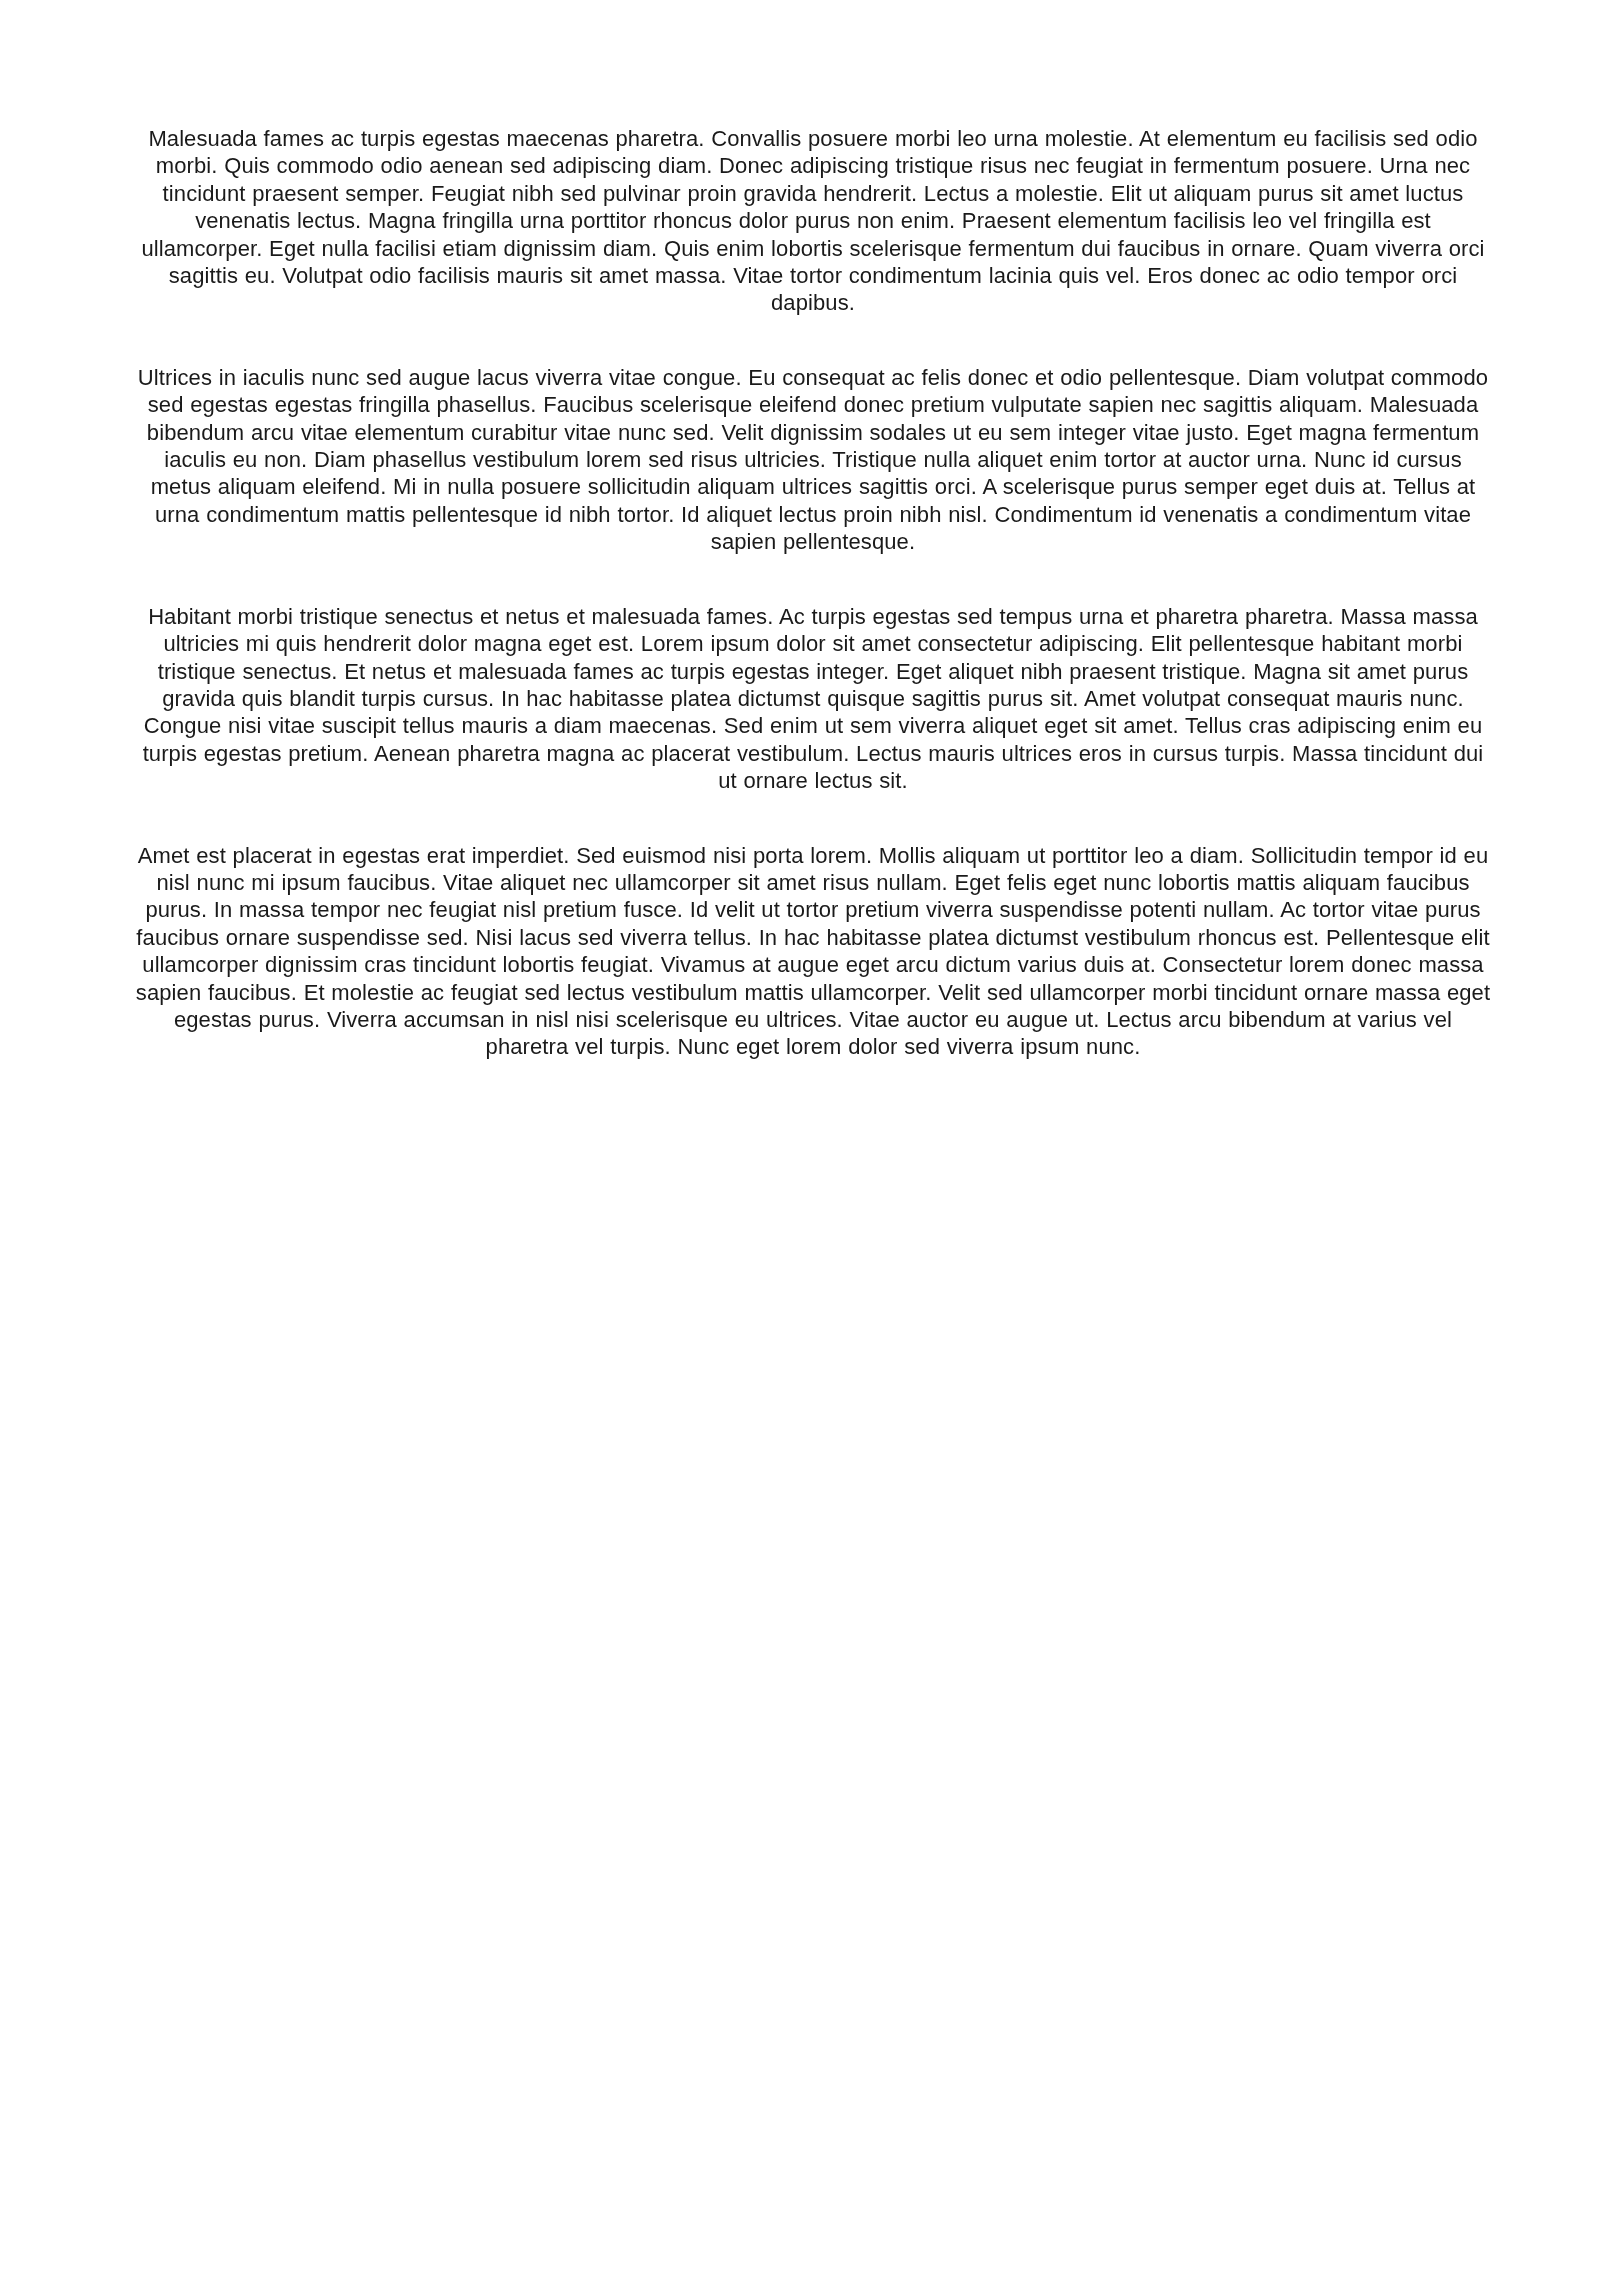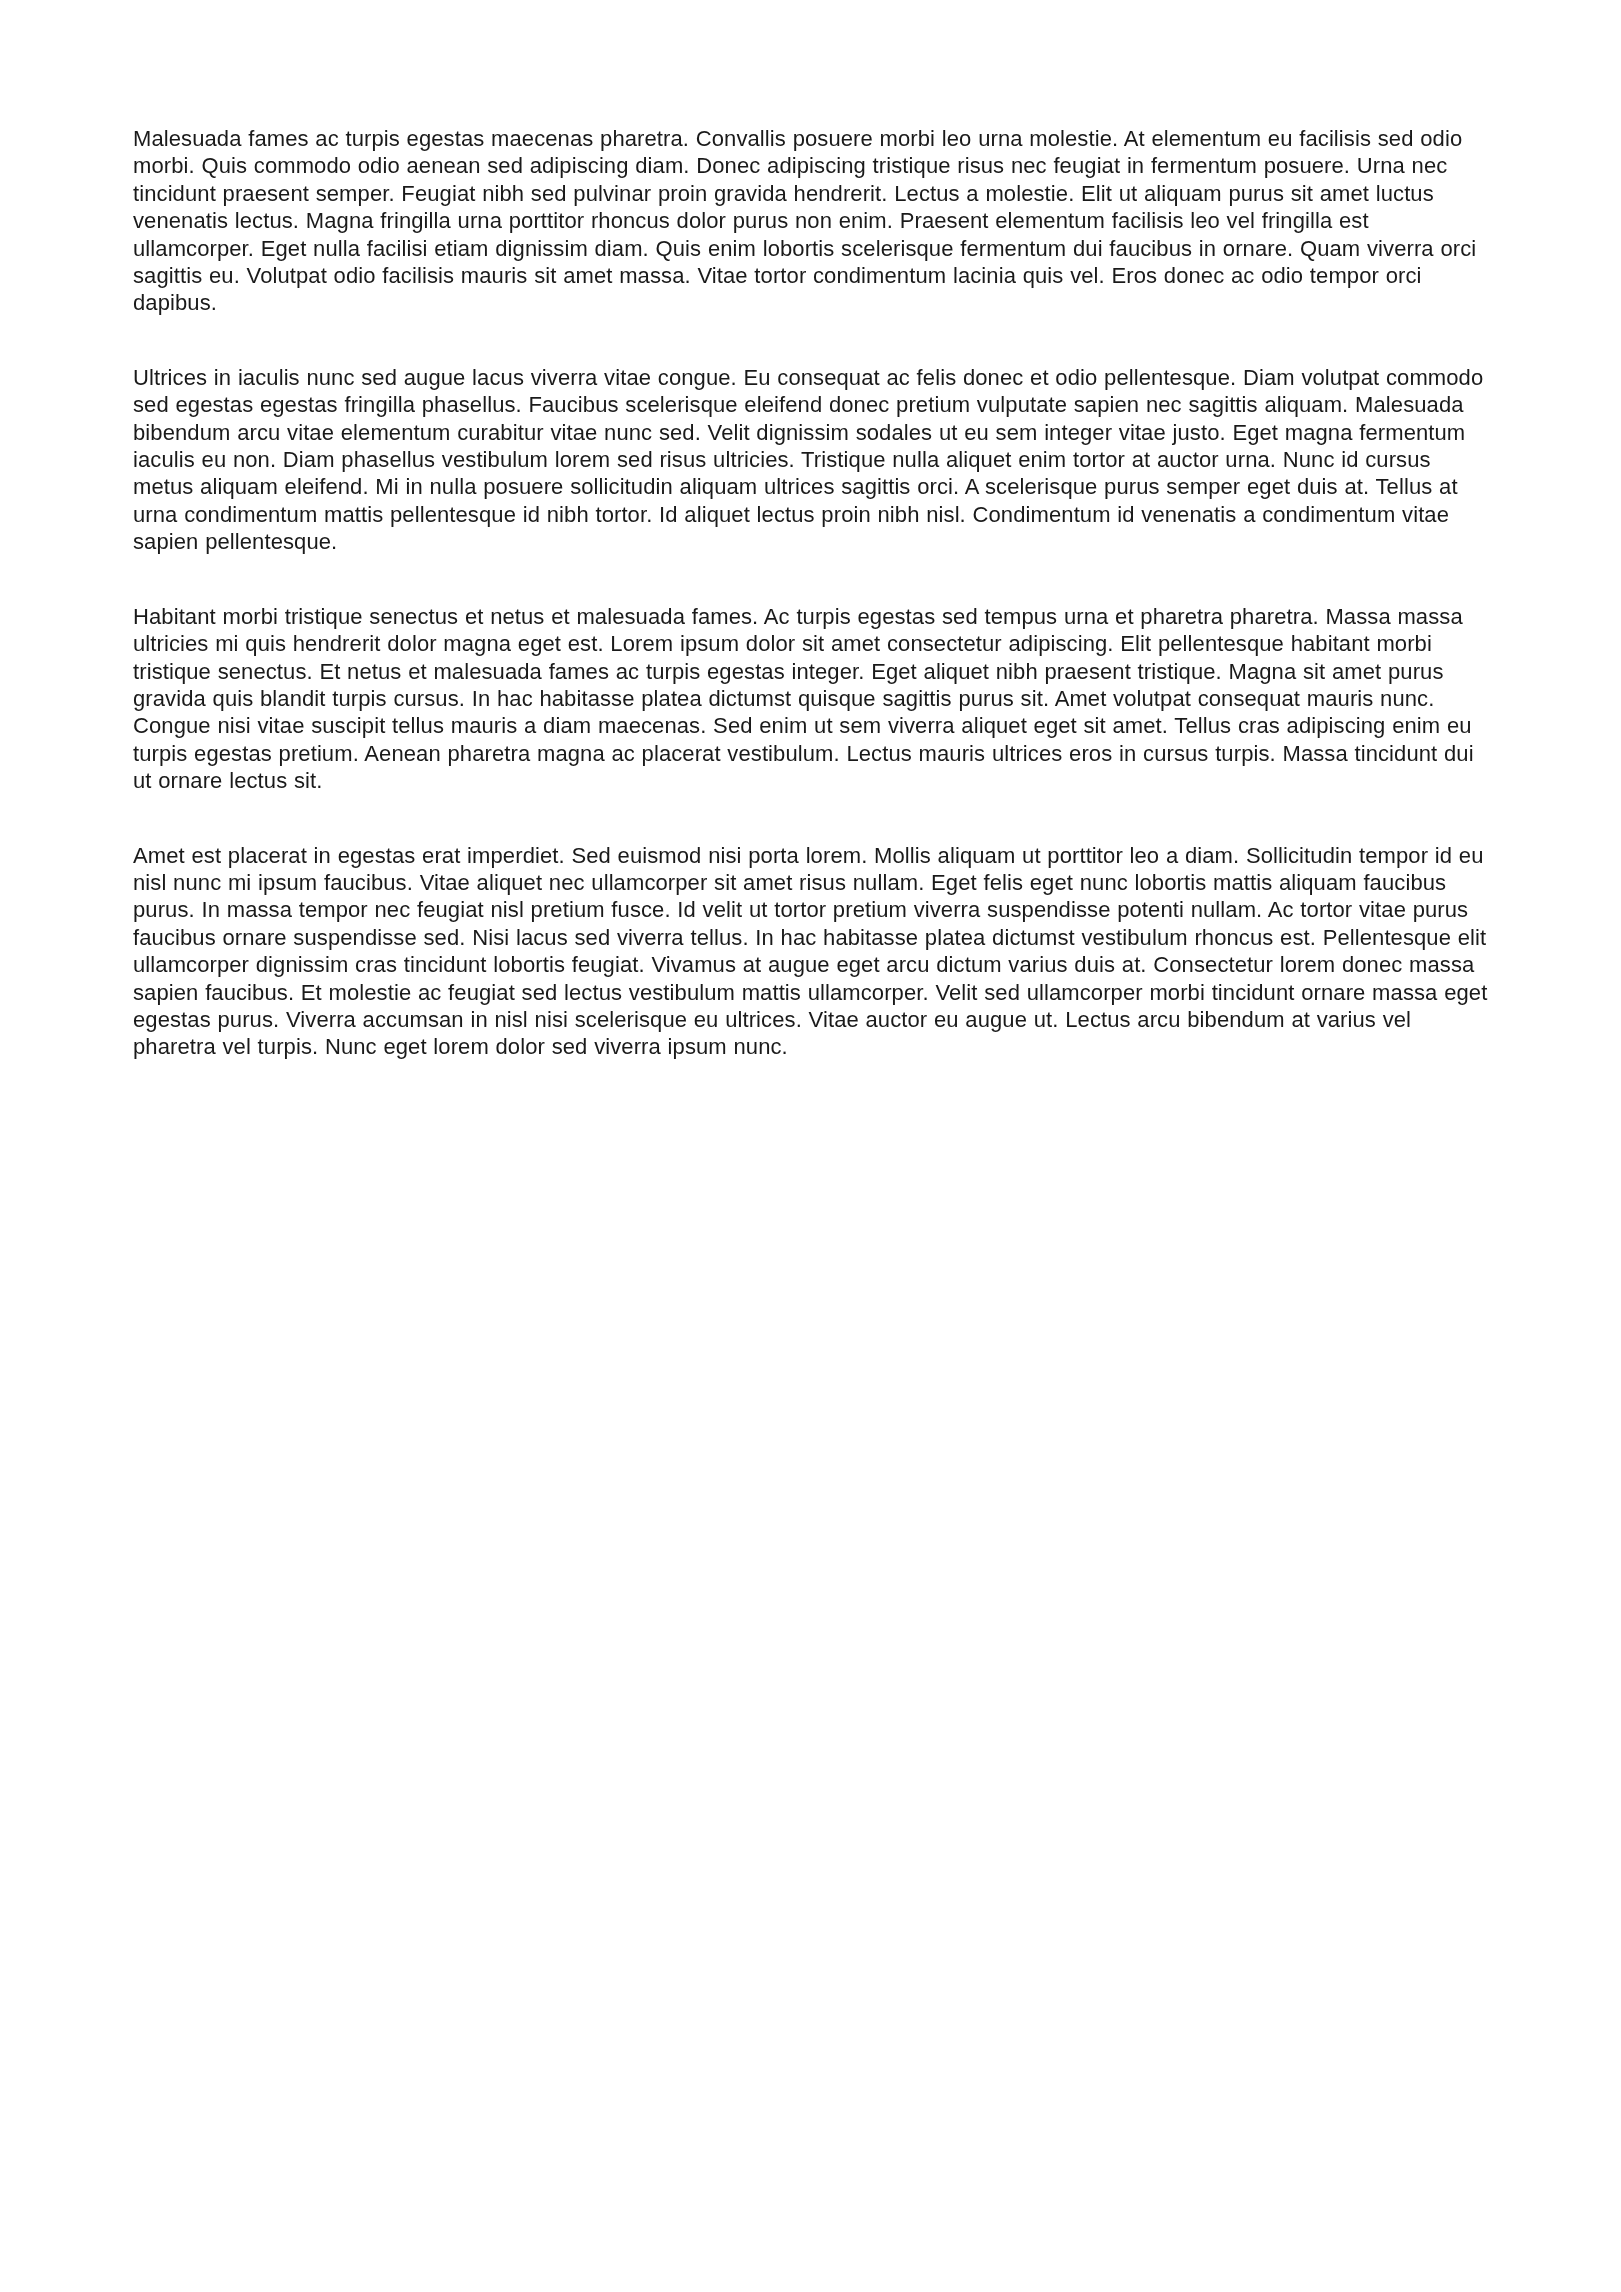--- a/index.html
+++ b/index.html
@@ -16,21 +16,21 @@
     box-sizing: border-box;
     padding: 125px 128px 0 133px;
     font-family: "Liberation Sans", sans-serif;
     color: #1a1a1a;
     overflow: hidden;
   }
   .para {
     margin: 0 0 47px 0;
     font-size: 22px;
     line-height: 27.4px;
-    text-align: left;
+    text-align: center;
     letter-spacing: 0.1px;
     word-spacing: 0.5px;
   }
 </style>
 </head>
 <body>
 
 <div class="page">
   <p class="para">Malesuada fames ac turpis egestas maecenas pharetra. Convallis posuere morbi leo urna molestie. At elementum eu facilisis sed odio morbi. Quis commodo odio aenean sed adipiscing diam. Donec adipiscing tristique risus nec feugiat in fermentum posuere. Urna nec tincidunt praesent semper. Feugiat nibh sed pulvinar proin gravida hendrerit. Lectus a molestie. Elit ut aliquam purus sit amet luctus venenatis lectus. Magna fringilla urna porttitor rhoncus dolor purus non enim. Praesent elementum facilisis leo vel fringilla est ullamcorper. Eget nulla facilisi etiam dignissim diam. Quis enim lobortis scelerisque fermentum dui faucibus in ornare. Quam viverra orci sagittis eu. Volutpat odio facilisis mauris sit amet massa. Vitae tortor condimentum lacinia quis vel. Eros donec ac odio tempor orci dapibus.</p>
   <p class="para">Ultrices in iaculis nunc sed augue lacus viverra vitae congue. Eu consequat ac felis donec et odio pellentesque. Diam volutpat commodo sed egestas egestas fringilla phasellus. Faucibus scelerisque eleifend donec pretium vulputate sapien nec sagittis aliquam. Malesuada bibendum arcu vitae elementum curabitur vitae nunc sed. Velit dignissim sodales ut eu sem integer vitae justo. Eget magna fermentum iaculis eu non. Diam phasellus vestibulum lorem sed risus ultricies. Tristique nulla aliquet enim tortor at auctor urna. Nunc id cursus metus aliquam eleifend. Mi in nulla posuere sollicitudin aliquam ultrices sagittis orci. A scelerisque purus semper eget duis at. Tellus at urna condimentum mattis pellentesque id nibh tortor. Id aliquet lectus proin nibh nisl. Condimentum id venenatis a condimentum vitae sapien pellentesque.</p>

